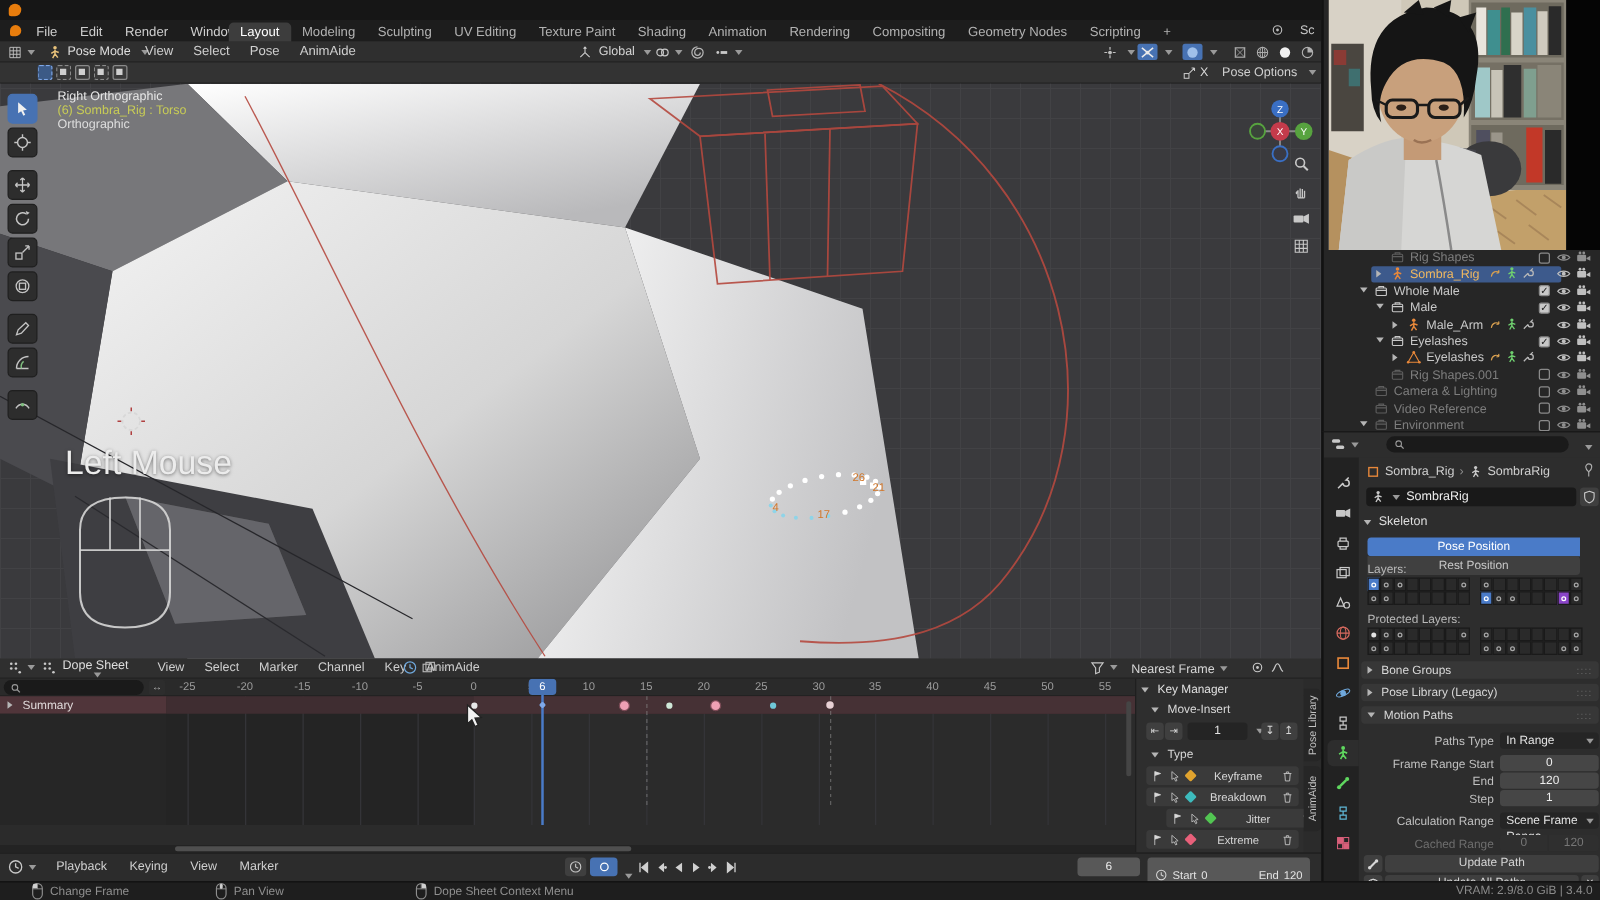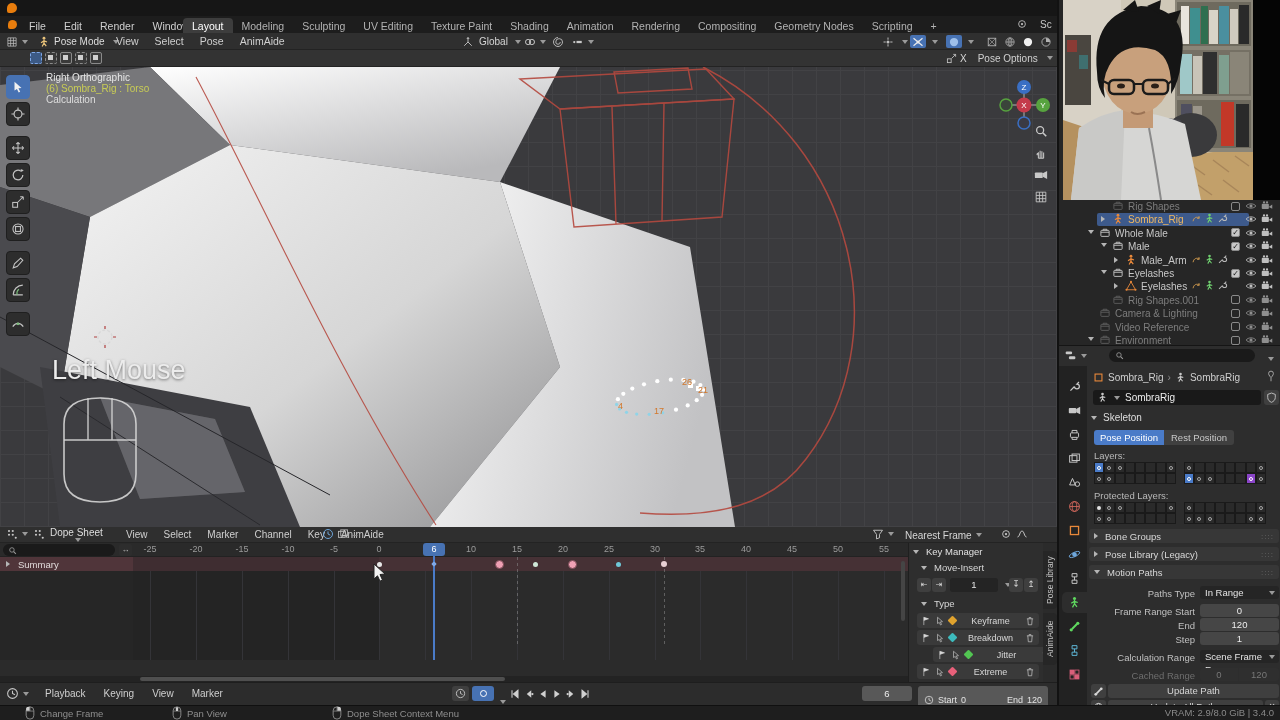--- a/index.html
+++ b/index.html
@@ -251,21 +251,21 @@
         </g>
       <g transform="translate(105,270)">
         <circle r="7" fill="none" stroke="#d8d8d8" stroke-width="1.4" stroke-dasharray="3 2"></circle>
         <path d="M0,-11 V-8 M0,8 V11 M-11,0 H-8 M8,0 H11" stroke="#b04040" stroke-width="1.2"></path>
       </g>
     </svg>
 
     <div class="abs" style="left:46px;top:5px;">
       <div class="txt" style="color:#e6e6e6;">Right Orthographic</div>
       <div class="txt" style="color:#c8cc55;">(6) Sombra_Rig : Torso</div>
-      <div class="txt" style="color:#dedede;">Calculation</div>
+      <div class="txt" style="color:#dedede;">Orthographic</div>
     </div>
 
     <div id="vp-toolbar" class="abs" style="left:6px;top:8px;">
         <div class="tbtn active" style="position: absolute; left: 0px; top: 0px; width: 24px; height: 24px;">
           <svg width="14" height="14" viewBox="0 0 16 16">
             <path d="M4 2 L12 9 L8.5 9.5 L10.5 13.5 L8.8 14.3 L6.8 10.3 L4 12 Z" fill="#f0f0f0"></path>
           </svg>
         </div>
         <div class="tbtn" style="position: absolute; left: 0px; top: 27px; width: 24px; height: 24px;">
           <svg width="14" height="14" viewBox="0 0 16 16">
@@ -1113,21 +1113,21 @@
         </div>
         <div class="btn" style="position: absolute; left: 177px; top: 24px; width: 15px; height: 15px; display: flex; align-items: center; justify-content: center;">
           <svg width="11" height="11" viewBox="0 0 16 16">
             <path d="M8 1.5 L13.5 3.5 V8 C13.5 11.5 11 13.8 8 15 C5 13.8 2.5 11.5 2.5 8 V3.5 Z" fill="none" stroke="#c8c8c8" stroke-width="1.3"></path>
           </svg>
         </div>
         <div style="position: absolute; left: 4px; top: 45px; height: 13px; display: flex; align-items: center;">
           <span class="chev open"></span>
           <span style="color: rgb(222, 222, 222); font-size: 10px; margin-left: 2px;">Skeleton</span>
         </div>
-        <div style="position: absolute; left: 7px; top: 64px; width: 140px; height: 15px; display: flex;">
+        <div style="position: absolute; left: 7px; top: 64px; width: 170px; height: 15px; display: flex; flex-direction: column;">
           <span style="flex: 1 1 0%; background: rgb(74, 123, 200); color: rgb(255, 255, 255); font-size: 9.5px; text-align: center; line-height: 15px; border-radius: 3px 0px 0px 3px;">Pose Position</span>
           <span style="flex: 1 1 0%; background: rgb(64, 64, 64); color: rgb(200, 200, 200); font-size: 9.5px; text-align: center; line-height: 15px; border-radius: 0px 3px 3px 0px;">Rest Position</span>
         </div>
         <div class=" txt" style="position: absolute; left: 7px; top: 84px; font-size: 9.5px; color: rgb(184, 184, 184);">Layers:</div>
         <div style="position: absolute; left: 7px; top: 96px; width: 82px; height: 22px; display: grid; grid-template-columns: repeat(8, 1fr); grid-template-rows: 1fr 1fr;">
           <span class="cell on">
             <span class="dot" style="border-color:#fff"></span>
           </span>
           <span class="cell">
             <span class="dot"></span>

